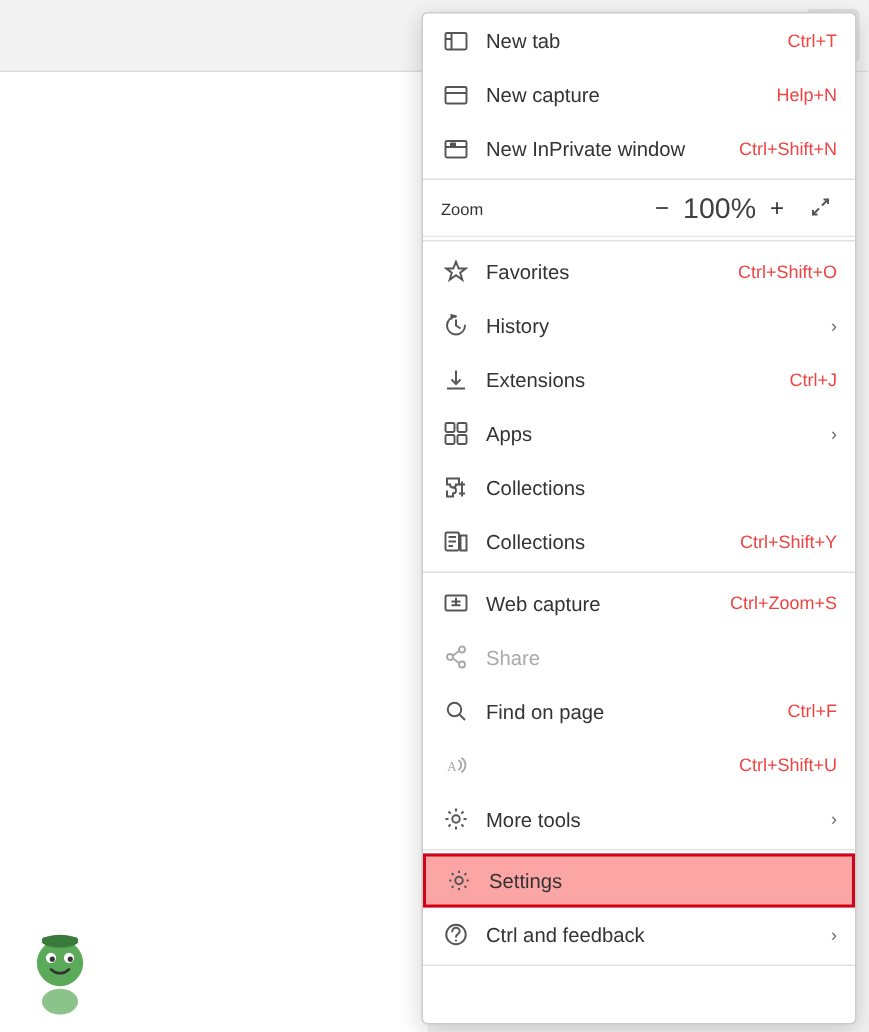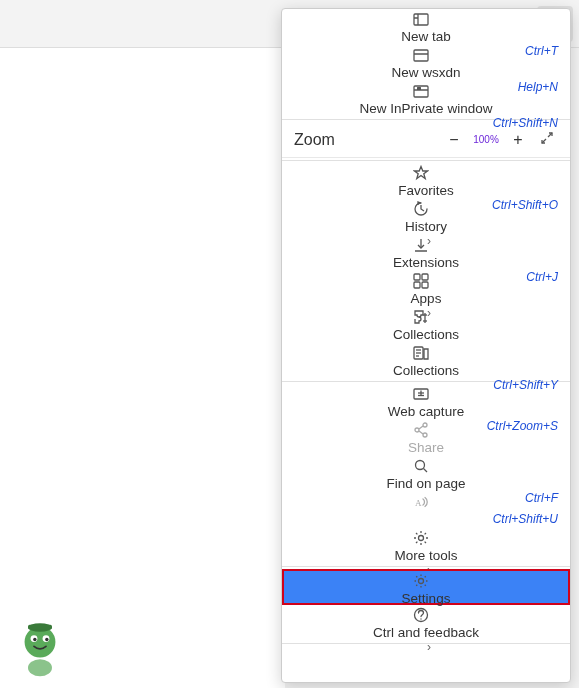--- a/index.html
+++ b/index.html
@@ -81,55 +81,53 @@
 
     .menu-item {
       display: flex;
       align-items: center;
       padding: 0 12px;
       height: 36px;
       cursor: pointer;
       color: #333;
       text-decoration: none;
       position: relative;
-      flex-direction: column;
     }
 
     .menu-item.disabled {
       color: #aaa;
       cursor: default;
     }
 
     .menu-item.highlighted {
       border: 2px solid #d0021b;
-      background: #3b82f6;
+      background: #fca5a5;
     }
 
     .menu-icon {
       width: 20px;
       height: 20px;
       margin-right: 10px;
       display: flex;
       align-items: center;
       justify-content: center;
       flex-shrink: 0;
       color: #555;
       font-size: 15px;
     }
 
     .menu-label {
       flex: 1;
       font-size: 13.5px;
     }
 
     .menu-shortcut {
-      color: #1d4ed8;
+      color: #ef4444;
       font-size: 12px;
       margin-left: auto;
-      font-style: italic;
     }
 
     .menu-arrow {
       color: #666;
       font-size: 12px;
       margin-left: 6px;
     }
 
     .menu-divider {
       height: 1px;
@@ -140,39 +138,39 @@
     
     .zoom-row {
       display: flex;
       align-items: center;
       padding: 0 12px;
       height: 36px;
       border-bottom: 1px solid #e8e8e8;
     }
     .zoom-label {
       flex: 1;
-      font-size: 16px;
+      font-size: 11px;
       color: #333;
     }
     .zoom-btn {
       width: 28px;
       height: 28px;
       border: none;
       background: transparent;
       cursor: pointer;
       display: flex;
       align-items: center;
       justify-content: center;
       color: #333;
       font-size: 16px;
       border-radius: 3px;
     }
     .zoom-value {
-      font-size: 10px;
-      color: #6d28d9;
+      font-size: 19px;
+      color: #404040;
       min-width: 36px;
       text-align: center;
     }
     .zoom-expand {
       color: #555;
       font-size: 14px;
       cursor: pointer;
       margin-left: 4px;
       padding: 4px;
     }
@@ -271,21 +269,21 @@
     <span class="menu-shortcut">Ctrl+T</span>
   </div>
 
   <div class="menu-item">
     <span class="menu-icon">
       <svg width="16" height="16" viewBox="0 0 16 16" fill="none" stroke="#555" stroke-width="1.3">
         <rect x="1" y="3" width="14" height="11" rx="1"></rect>
         <line x1="1" y1="7" x2="15" y2="7"></line>
       </svg>
     </span>
-    <span class="menu-label">New wsxdn</span>
+    <span class="menu-label">New capture</span>
     <span class="menu-shortcut">Help+N</span>
   </div>
 
   <div class="menu-item">
     <span class="menu-icon">
       <svg width="16" height="16" viewBox="0 0 16 16" fill="none" stroke="#555" stroke-width="1.3">
         <rect x="1" y="3" width="14" height="11" rx="1"></rect>
         <line x1="1" y1="7" x2="15" y2="7"></line>
         <rect x="4" y="4" width="4" height="3" rx="0.5" fill="#555" stroke="none"></rect>
       </svg>

